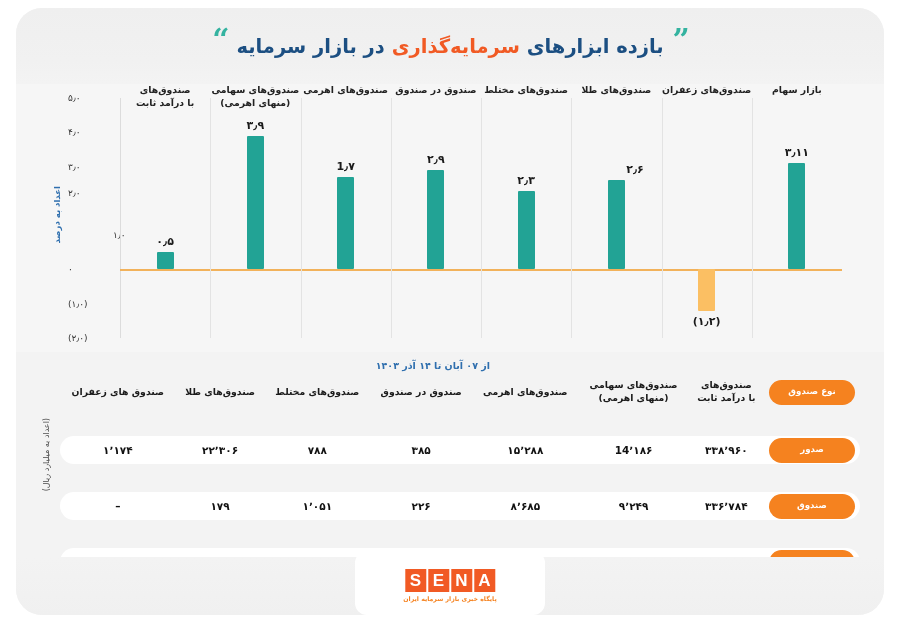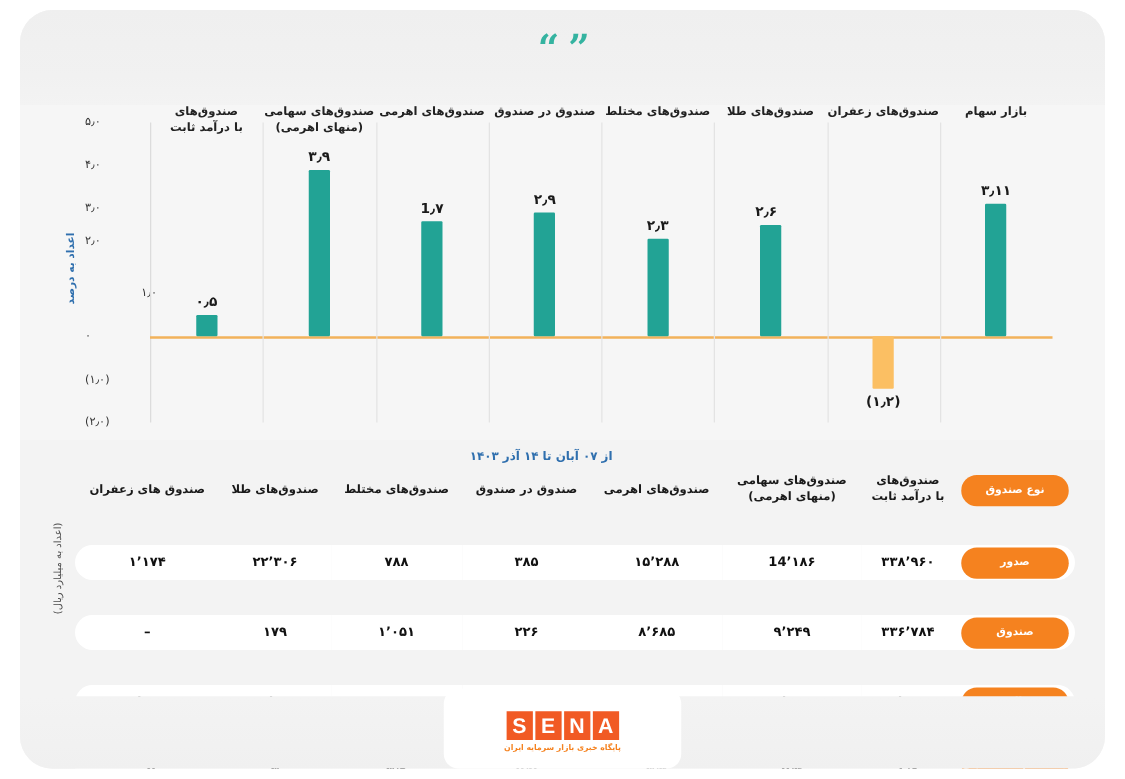--- a/index.html
+++ b/index.html
@@ -296,20 +296,21 @@
   }
 </style>
 </head>
 <body>
 
 <div id="page">
 
   <div id="header">
     <div class="title-row">
       <span class="quote-glyph">”</span>
+      <span class="title-main"><span>بازده ابزارهای </span><span class="accent">سرمایه‌گذاری</span><span> در بازار سرمایه</span></span>
       <span class="quote-glyph">“</span>
     </div>
   </div>
 
   <div id="chart-area">
     <div id="chart-inner">
       <div class="yaxis-title">اعداد به درصد</div>
       <div id="yticks">
           <div class="ytick" style="top: 14px;">۵٫۰</div>
           <div class="ytick" style="top: 48.2857px;">۴٫۰</div>
@@ -334,21 +335,21 @@
           <div class="bar-label" style="width: 70px; left: 10.125px; top: 137.286px;">۰٫۵</div>
           <div class="bar" style="width: 17px; left: 126.875px; background: rgb(34, 163, 149); top: 37.7143px; height: 133.714px;"></div>
           <div class="bar-label" style="width: 70px; left: 100.375px; top: 20.7143px;">۳٫۹</div>
           <div class="bar" style="width: 17px; left: 217.125px; background: rgb(34, 163, 149); top: 78.8571px; height: 92.5714px;"></div>
           <div class="bar-label" style="width: 70px; left: 190.625px; top: 61.8571px;">1٫۷</div>
           <div class="bar" style="width: 17px; left: 307.375px; background: rgb(34, 163, 149); top: 72px; height: 99.4286px;"></div>
           <div class="bar-label" style="width: 70px; left: 280.875px; top: 55px;">۲٫۹</div>
           <div class="bar" style="width: 17px; left: 397.625px; background: rgb(34, 163, 149); top: 92.5714px; height: 78.8571px;"></div>
           <div class="bar-label" style="width: 70px; left: 371.125px; top: 75.5714px;">۲٫۳</div>
           <div class="bar" style="width: 17px; left: 487.875px; background: rgb(34, 163, 149); top: 82.2857px; height: 89.1429px;"></div>
-          <div class="bar-label" style="width: 70px; left: 458px; top: 65.2857px;">۲٫۶</div>
+          <div class="bar-label" style="width: 70px; left: 480px; top: 65.2857px;">۲٫۶</div>
           <div class="bar" style="width: 17px; left: 578.125px; background: rgb(251, 191, 99); top: 171.429px; height: 41.1429px;"></div>
           <div class="bar-label" style="width: 70px; left: 551.625px; top: 216.571px;">(۱٫۲)</div>
           <div class="bar" style="width: 17px; left: 668.375px; background: rgb(34, 163, 149); top: 64.8px; height: 106.629px;"></div>
           <div class="bar-label" style="width: 70px; left: 641.875px; top: 47.8px;">۳٫۱۱</div>
         </div>
     <div class="col-head" style="width: 108.25px; left: 69px;">صندوق‌های<br>با درآمد ثابت</div>
         <div class="col-head" style="width: 108.25px; left: 159.25px;">صندوق‌های سهامی<br>(منهای اهرمی)</div>
         <div class="col-head" style="width: 108.25px; left: 249.5px;">صندوق‌های اهرمی</div>
         <div class="col-head" style="width: 108.25px; left: 339.75px;">صندوق در صندوق</div>
         <div class="col-head" style="width: 108.25px; left: 430px;">صندوق‌های مختلط</div>

